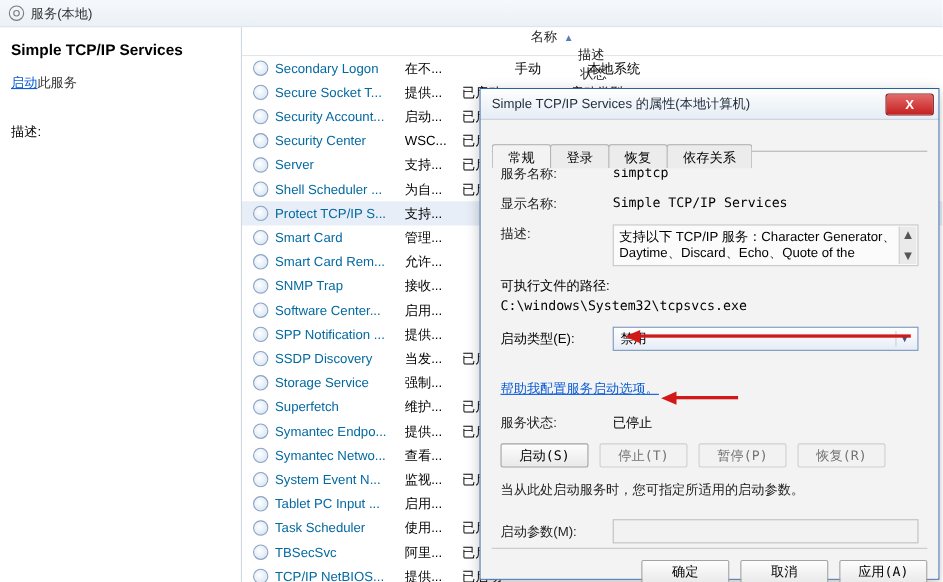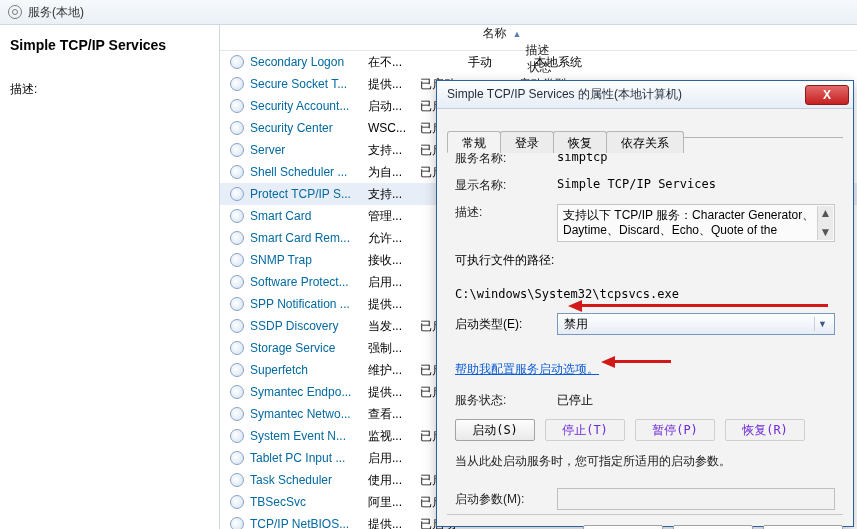--- a/index.html
+++ b/index.html
@@ -50,36 +50,36 @@
   .tab.active { background:#f3f3f3; border-bottom:1px solid #f3f3f3; }
 
   .pane { padding:12px 8px 4px 8px; }
   .frow { display:flex; margin-bottom:10px; align-items:flex-start; }
   .flab { width:102px; flex:none; color:#222; }
   .fval { flex:1; font-family:"SimSun","NSimSun",monospace; }
   .desc-box { flex:1; border:1px solid #c6c6c6; background:#fbfbfb; padding:3px 5px; height:38px; font-family:"SimSun","NSimSun",monospace; line-height:15px; overflow:hidden; position:relative; }
   .desc-box .sb { position:absolute; right:1px; top:1px; bottom:1px; width:16px; background:#eaeaea; border-left:1px solid #d0d0d0; display:flex; flex-direction:column; justify-content:space-between; align-items:center; font-size:9px; color:#555; }
 
   .exe-path { margin-bottom:12px; }
-  .exe-path .lbl { margin-bottom:18px; }
+  .exe-path .lbl { margin-bottom:2px; }
   .exe-path .v { font-family:"SimSun","NSimSun",monospace; }
 
   .dd-wrap { display:flex; align-items:center; margin-bottom:8px; }
   .dd-lab { width:102px; }
   .dd { flex:1; height:22px; border:1px solid #7a97bf; background:linear-gradient(#fff,#eef2f8 70%,#e4ecf6); display:flex; align-items:center; padding:0 6px; position:relative; }
   .dd .arr { position:absolute; right:4px; top:3px; width:16px; height:14px; border-left:1px solid #c4d0e1; display:flex; align-items:center; justify-content:center; color:#3a5a8a; font-size:9px; }
 
   .help-lnk { color:#0b5cd6; text-decoration:underline; display:inline-block; margin-top:18px; margin-bottom:14px; cursor:pointer; }
 
   .state-row { display:flex; align-items:center; margin-bottom:10px; }
   .state-row .flab { width:102px; }
 
   .btn-row { display:flex; gap:10px; margin-bottom:12px; }
   .btn { width:80px; height:22px; border:1px solid #a3a3a3; background:linear-gradient(#fdfdfd,#e9e9e9); border-radius:2px; display:flex; align-items:center; justify-content:center; cursor:pointer; font-family:"SimSun","NSimSun",monospace; }
-  .btn.dis { color:#6d28d9; border-color:#cfcfcf; background:#f2f2f2; cursor:default; }
+  .btn.dis { color:#737373; border-color:#cfcfcf; background:#f2f2f2; cursor:default; }
 
   .info { color:#222; margin-bottom:18px; }
   .param-row { display:flex; align-items:center; }
   .param-row .flab { width:102px; }
   .param-row .inp { flex:1; height:22px; border:1px solid #c0c0c0; background:#f2f2f2; }
 
   .dlg-footer { margin-top:auto; border-top:1px solid #c8c8c8; padding-top:10px; display:flex; justify-content:flex-end; gap:10px; }
 
   
   .arrow { position:absolute; pointer-events:none; }
@@ -90,20 +90,23 @@
 <body>
 
 <div class="top-bar">
   <span class="gear"></span>
   <span>服务(本地)</span>
 </div>
 
 <div class="main">
   <div class="left-pane">
     <div class="left-title">Simple TCP/IP Services</div>
+    <div>
+      <span class="left-link">启动</span><span class="left-label">此服务</span>
+    </div>
     <div class="left-desc-hd">描述:</div>
   </div>
 
   <div class="list-pane">
     <div class="col-head">
       <div class="ch name">
           <span>名称</span>
           <span class="sort">▲</span>
         </div>
       <div class="ch desc">描述</div>
@@ -187,21 +190,21 @@
         <div class="row">
           <span class="ic"></span>
           <span class="c-name">SNMP Trap</span>
           <span class="c-desc">接收...</span>
           <span class="c-state"></span>
           <span class="c-start"></span>
           <span class="c-logon"></span>
         </div>
         <div class="row">
           <span class="ic"></span>
-          <span class="c-name">Software Protect...</span>
+          <span class="c-name">Software Center...</span>
           <span class="c-desc">启用...</span>
           <span class="c-state"></span>
           <span class="c-start"></span>
           <span class="c-logon"></span>
         </div>
         <div class="row">
           <span class="ic"></span>
           <span class="c-name">SPP Notification ...</span>
           <span class="c-desc">提供...</span>
           <span class="c-state"></span>

